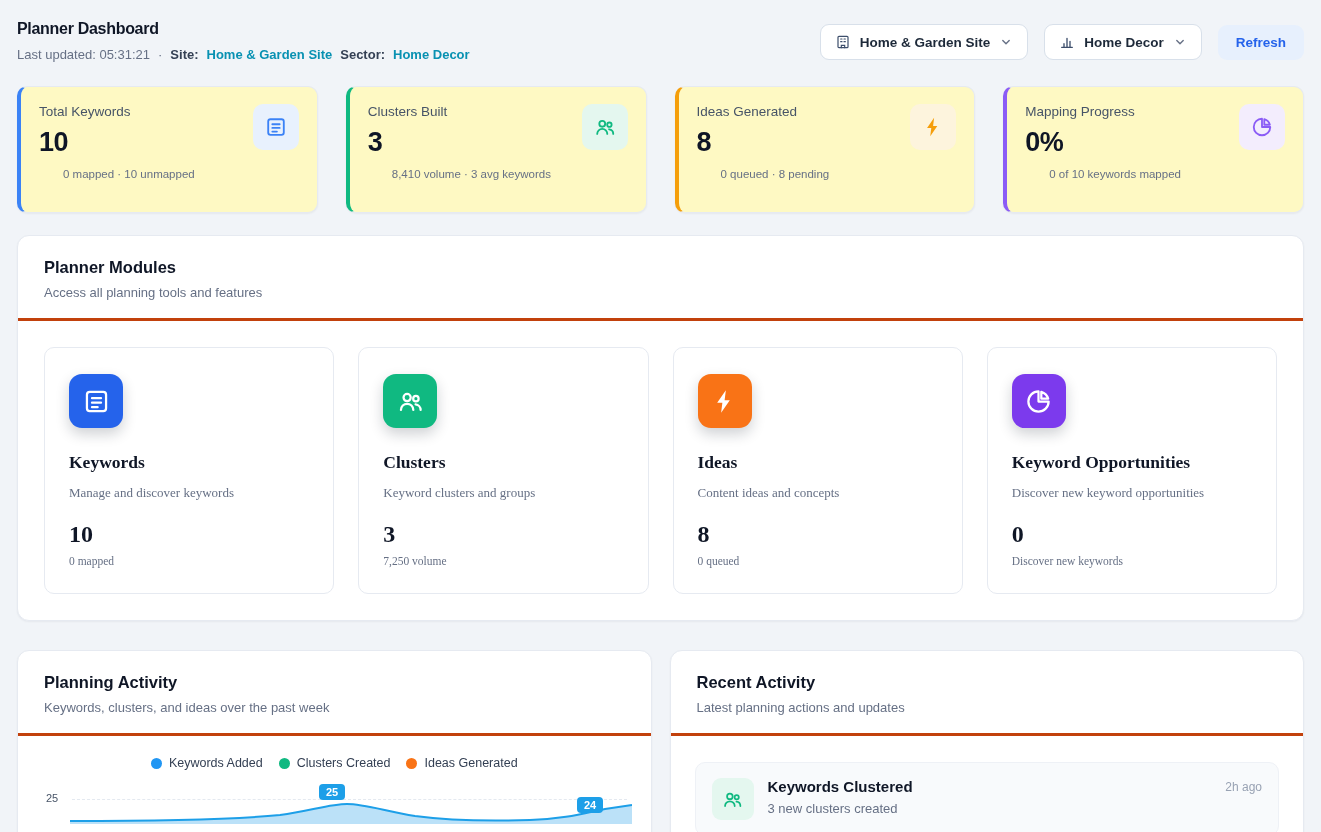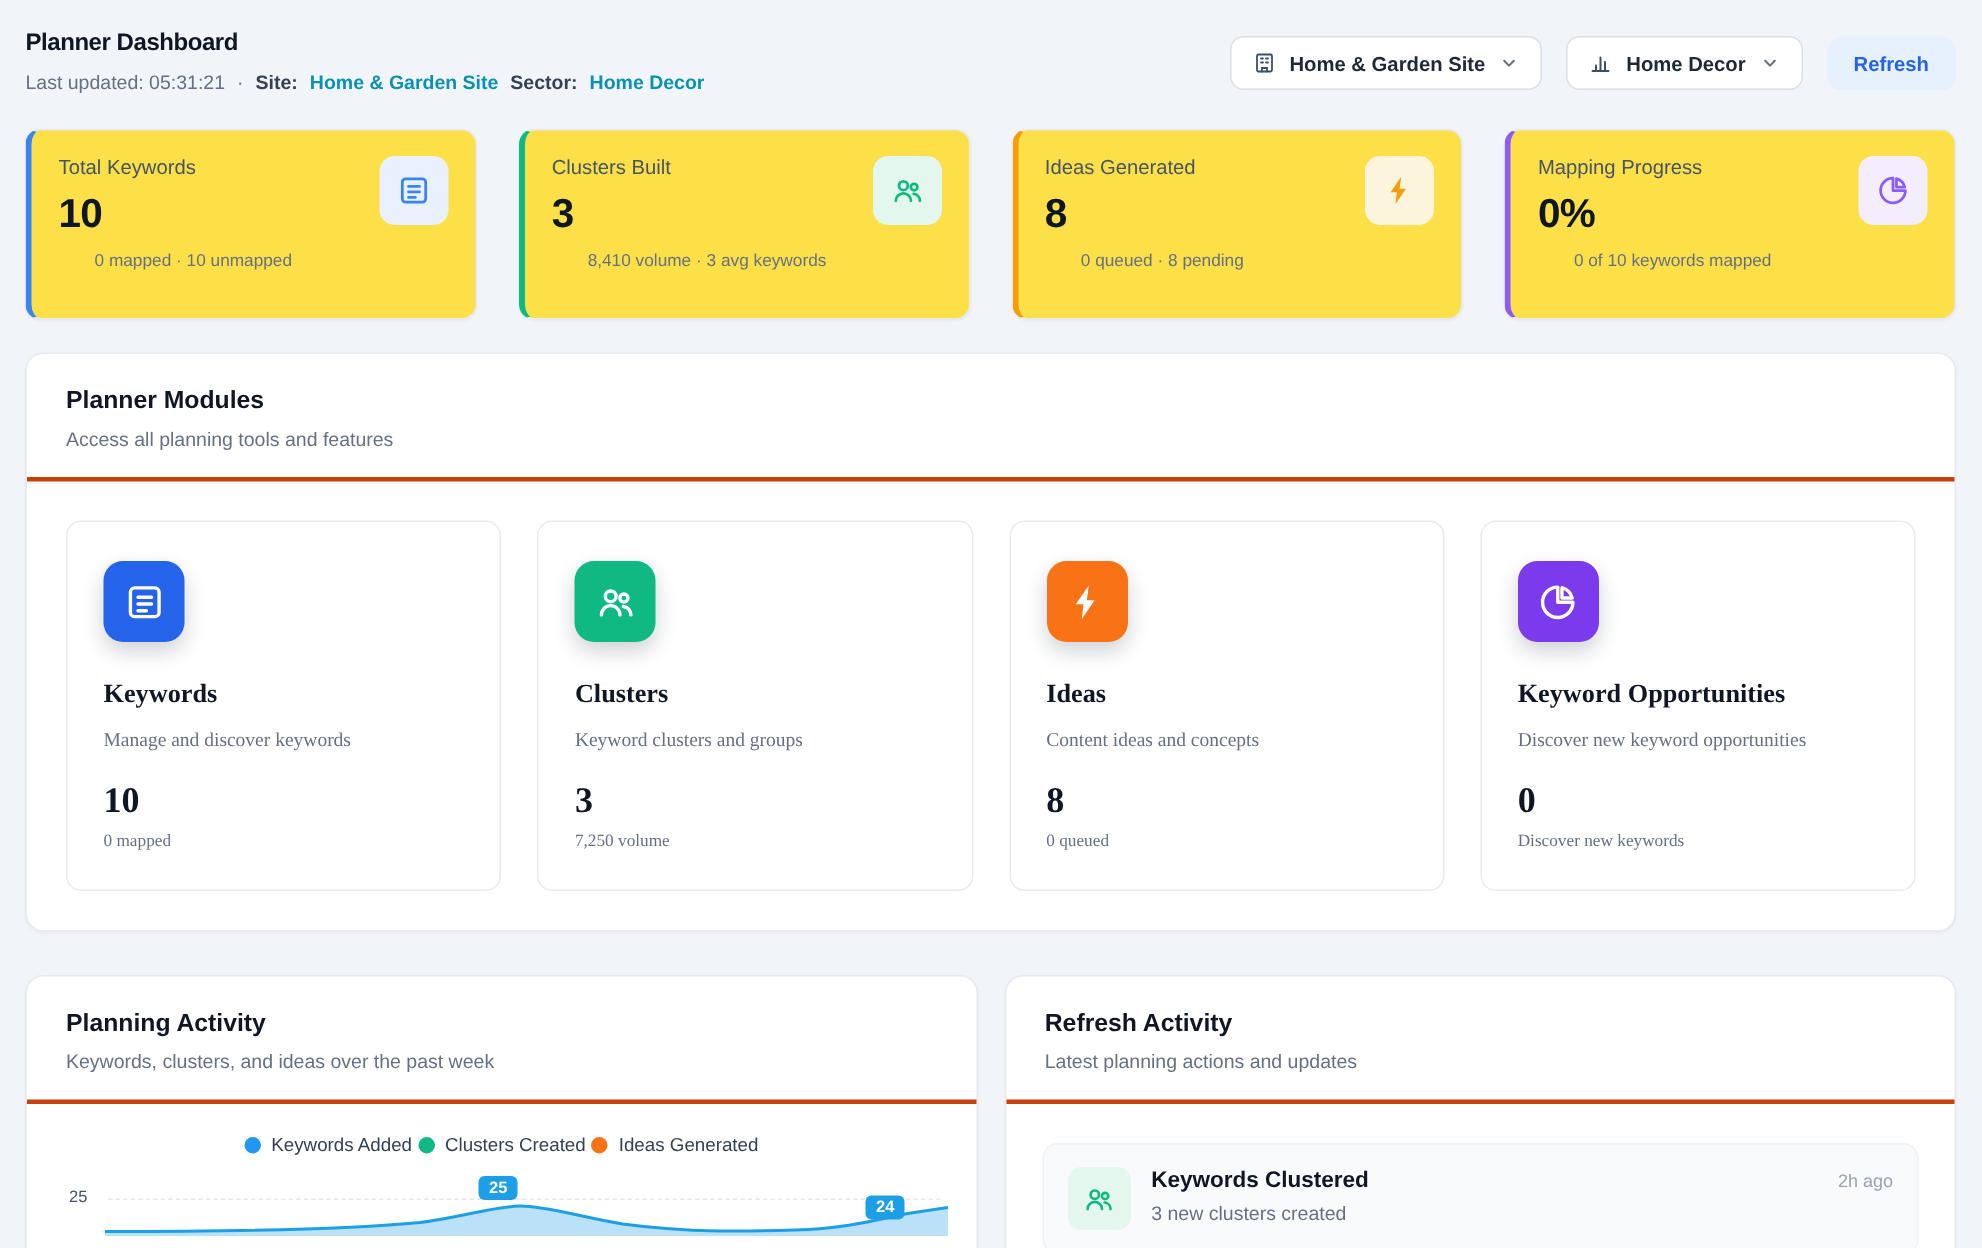--- a/index.html
+++ b/index.html
@@ -14,21 +14,21 @@
   .meta-strong { color:#344054; font-weight:700; }
   .meta-link { font-weight:700; cursor:pointer; }
   .controls { display:flex; gap:16px; align-items:center; margin-top:4px; }
   .select-btn { display:flex; align-items:center; gap:9px; background:#fff; border:1px solid #d8e0ea; border-radius:9px; padding:9px 14px; font-size:13.5px; font-weight:700; color:#1d2939; cursor:pointer; font-family:inherit; }
   .select-btn .lead-icon { color:#3d4e6b; display:flex; }
   .select-btn .chev { color:#667085; display:flex; }
   .refresh-btn { border:none; border-radius:9px; padding:10px 18px; font-size:13.5px; font-weight:700; cursor:pointer; font-family:inherit; }
 
   
   .stats-grid { display:grid; grid-template-columns:repeat(4,1fr); gap:28px; margin-top:4px; }
-  .stat-card { background:#fde047; border:1px solid #e6eaf1; border-left:4px solid #3b82f6; border-radius:10px; padding:17px 18px 15px; display:flex; justify-content:space-between; min-height:127px; box-shadow:0 1px 2px rgba(16,24,40,.05); }
+  .stat-card { background:#fef9c3; border:1px solid #e6eaf1; border-left:4px solid #3b82f6; border-radius:10px; padding:17px 18px 15px; display:flex; justify-content:space-between; min-height:127px; box-shadow:0 1px 2px rgba(16,24,40,.05); }
   .stat-label { font-size:13.5px; color:#475467; }
   .stat-value { font-size:27px; font-weight:800; margin-top:8px; color:#0f1626; letter-spacing:-0.5px; }
   .stat-detail { font-size:11.5px; color:#667085; margin-top:10px;padding-left:24px; }
   .stat-icon { width:46px; height:46px; border-radius:10px; display:flex; align-items:center; justify-content:center; flex:0 0 auto; }
   .stat-icon svg { width:22px; height:22px; }
 
   
   .panel { background:#fff; border:1px solid #e6eaf1; border-radius:12px; margin-top:22px; box-shadow:0 1px 2px rgba(16,24,40,.05); }
   .panel-head { padding:22px 26px 18px; border-bottom:3px solid #c2410c; }
   .panel-title { font-size:16.5px; font-weight:700; color:#0f1626; }
@@ -41,21 +41,21 @@
   .module-icon svg { width:27px; height:27px; }
   .module-title { font-size:17.5px; font-weight:800; margin-top:24px; color:#0f1626; }
   .module-desc { font-size:13px; color:#667085; margin-top:12px; }
   .module-value { font-size:24px; font-weight:800; margin-top:20px; color:#0f1626; }
   .module-detail { font-size:11.5px; color:#667085; margin-top:7px; }
 
   
   .bottom-grid { display:grid; grid-template-columns:1fr 1fr; gap:18px; margin-top:29px; }
   .bottom-card { min-height:260px; margin-top:0; }
 
-  .legend { display:flex; justify-content:center; gap:4px; padding:20px 10px 6px; }
+  .legend { display:flex; justify-content:center; gap:16px; padding:20px 10px 6px; }
   .legend-item { display:flex; align-items:center; gap:7px; font-size:12.5px; color:#344054; }
   .dot { width:11px; height:11px; border-radius:50%; flex:0 0 auto; }
 
   .chart-region { position:relative; height:60px; margin:2px 24px 0; }
   .ytick { position:absolute; left:4px; top:14px; font-size:11px; color:#475467; }
   .gridline { position:absolute; left:30px; right:0; top:21px; border-top:1px dashed #e4e9f0; }
   .area-svg { position:absolute; left:28px; top:0; }
   .point-badge { position:absolute; color:#fff; font-size:11px; font-weight:700; padding:2px 7px; border-radius:4px; z-index:2; }
   .badge-0 { left:277px; top:6px; }
   .badge-1 { left:535px; top:19px; }
@@ -267,21 +267,21 @@
           <path d="M0,46 L0,43 C80,43 160,42 210,37 C240,33 260,26 277,26 C294,26 315,33 345,38 C390,44 430,43 460,42 C495,41 515,35 535,31 L562,27 L562,46 Z" fill="#8ecdf4" opacity="0.6"></path>
           <path d="M0,43 C80,43 160,42 210,37 C240,33 260,26 277,26 C294,26 315,33 345,38 C390,44 430,43 460,42 C495,41 515,35 535,31 L562,27" fill="none" stroke="#1d9fe8" stroke-width="2"></path>
         </svg>
         <span class="point-badge badge-0" style="background-color: rgb(29, 159, 232);">25</span>
         <span class="point-badge badge-1" style="background-color: rgb(29, 159, 232);">24</span>
       </div>
     </div>
 
     <div class="panel bottom-card">
       <div class="panel-head">
-        <div class="panel-title">Refresh Activity</div>
+        <div class="panel-title">Recent Activity</div>
         <div class="panel-sub">Latest planning actions and updates</div>
       </div>
       <div class="activity-body">
         <div class="activity-item">
           <div class="activity-icon" style="background-color: rgb(228, 247, 239); color: rgb(16, 185, 129);">
             <svg viewBox="0 0 24 24" fill="none" stroke="currentColor" stroke-width="2" stroke-linecap="round" stroke-linejoin="round">
                 <circle cx="9" cy="8.5" r="3.2"></circle>
                 <path d="M3.5 19.5c0-3 2.5-5.5 5.5-5.5s5.5 2.5 5.5 5.5"></path>
                 <circle cx="16.8" cy="9.5" r="2.4"></circle>
                 <path d="M16.5 14.5c2.5.3 4.5 2.4 4.5 5"></path>

